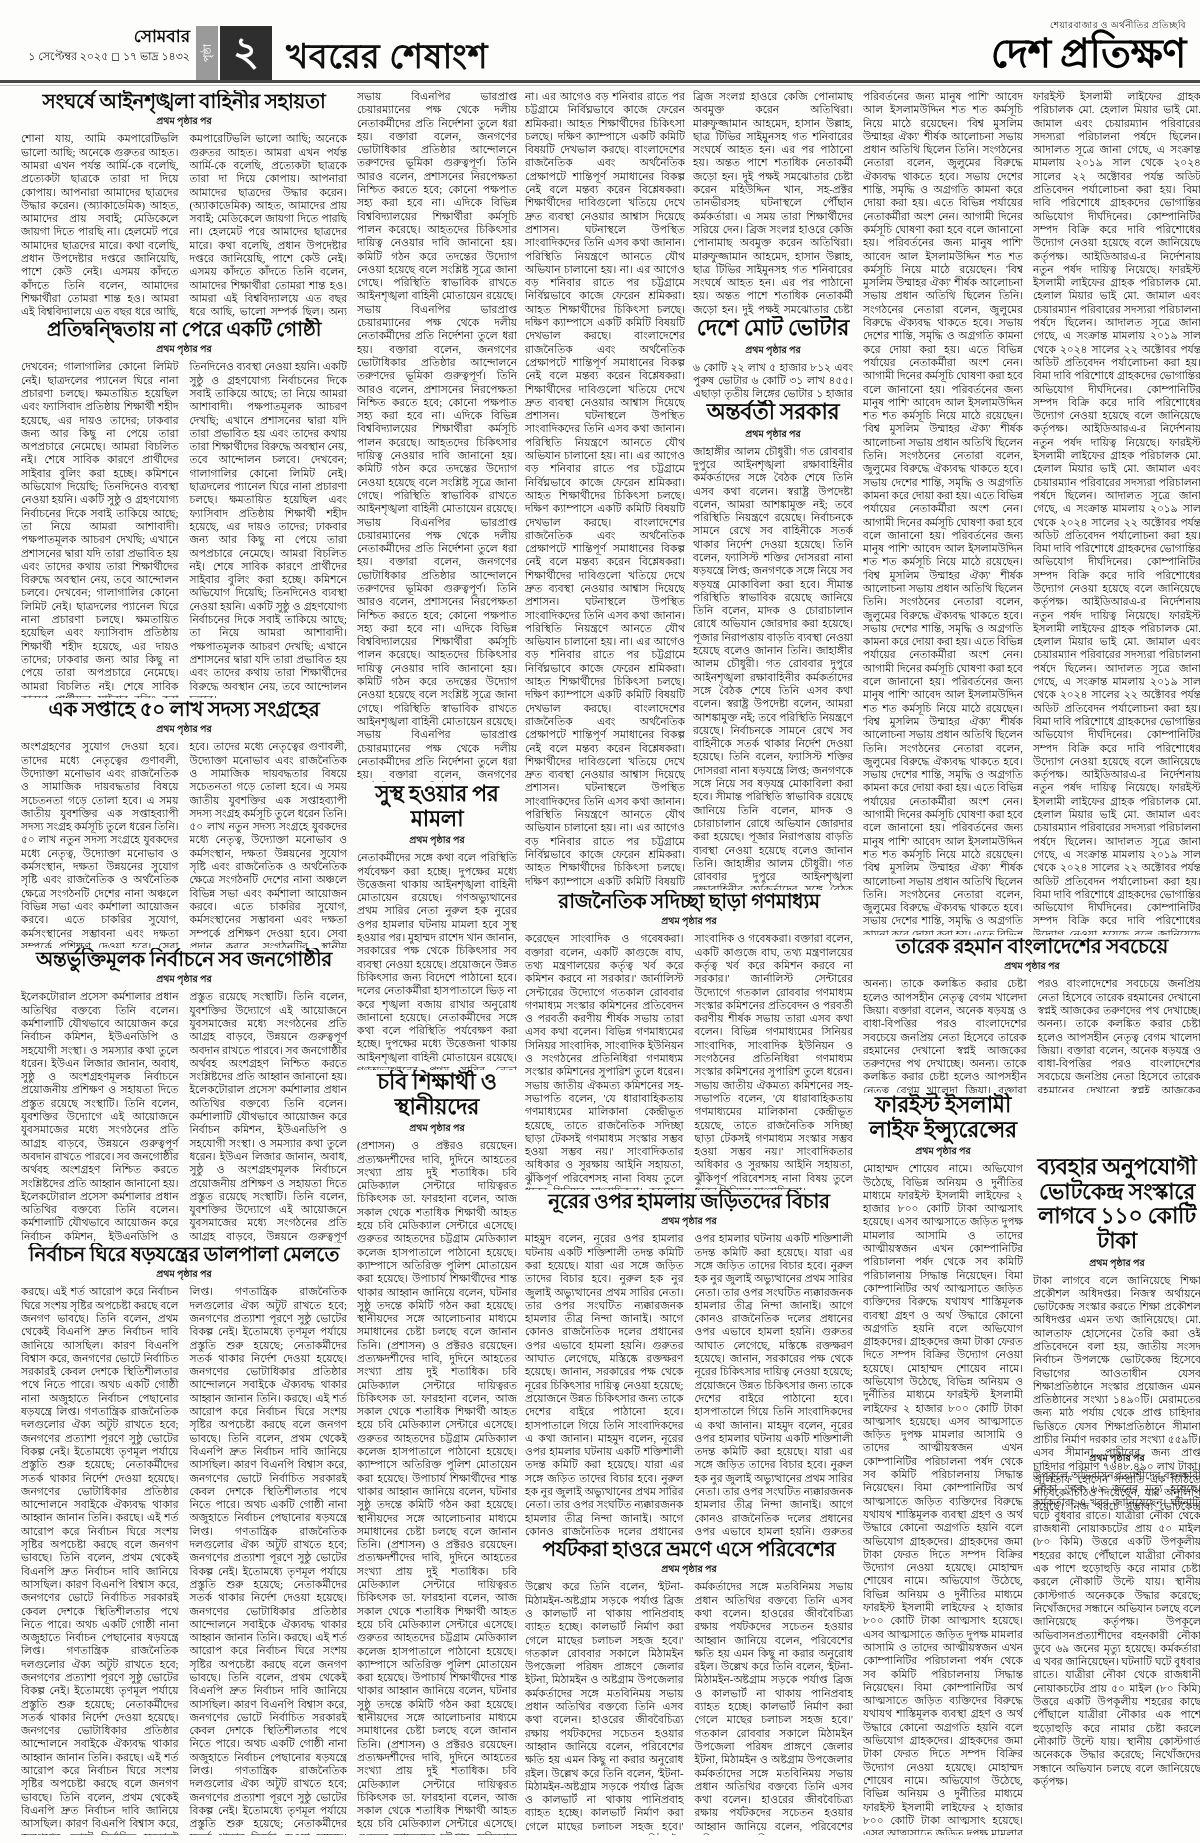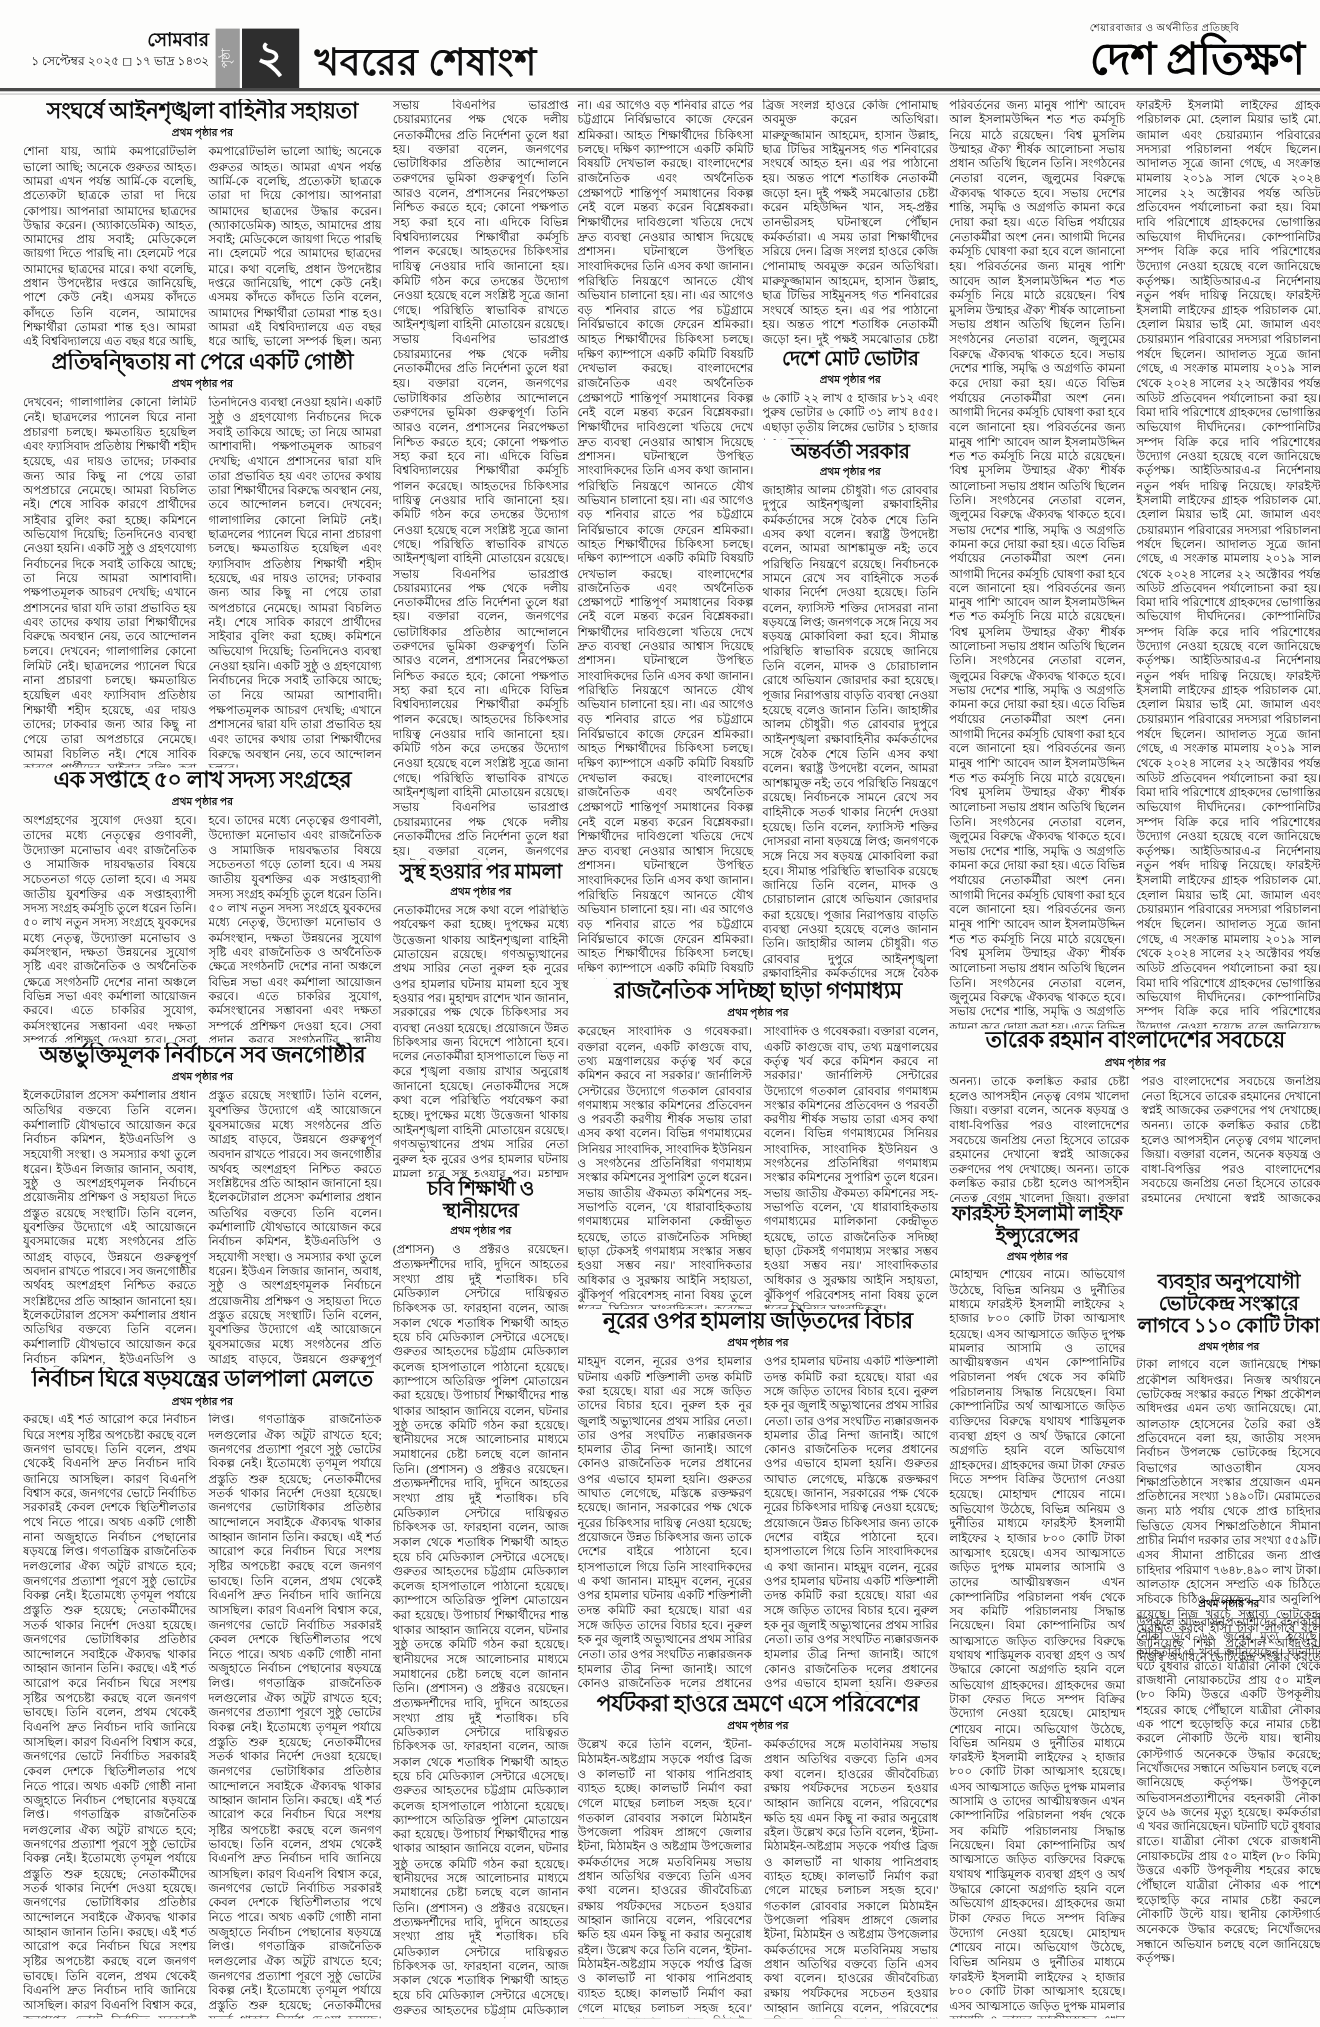--- a/index.html
+++ b/index.html
@@ -11,28 +11,28 @@
   .headrule2{position:absolute;left:0;top:85px;width:1200px;height:1px;background:#bdbdbd;}
   .datebox{position:absolute;right:1010px;top:28px;text-align:right;line-height:1.1;}
   .dayname{font-weight:bold;font-size:17px;}
   .dateline{font-size:11px;margin-top:3px;}
   .pglabel{position:absolute;left:196px;top:26px;width:22px;height:54px;background:#9a9a9a;
            color:#fff;font-size:11px;writing-mode:vertical-rl;transform:rotate(180deg);
            display:flex;align-items:center;justify-content:center;}
   .pgnum{position:absolute;left:220px;top:26px;width:52px;height:54px;background:#2e2e2e;color:#fff;
          font-size:40px;font-weight:bold;display:flex;align-items:center;justify-content:center;}
   .section-title{position:absolute;left:286px;top:30px;font-size:34px;font-weight:bold;letter-spacing:.5px;}
-  .logo-wrap{position:absolute;right:14px;top:18px;text-align:left;}
+  .logo-wrap{position:absolute;right:14px;top:18px;text-align:right;}
   .logo-tag{font-size:9px;letter-spacing:.5px;color:#222;}
   .logo{font-size:40px;font-weight:bold;letter-spacing:-.5px;line-height:1.05;color:#050505;}
   
   .blk{position:absolute;display:flex;flex-direction:column;overflow:hidden;margin-left:11px;}
   .blk h2{margin:0 0 1px 0;font-size:20px;line-height:1.12;font-weight:bold;text-align:center;
           letter-spacing:-.3px;}
-  .blk.one h2{font-size:18px;}
+  .blk.one h2{font-size:22px;}
   .cont{text-align:center;font-size:9.5px;font-weight:bold;margin:1px 0 3px 0;}
   .body{flex:1;overflow:hidden;font-size:10.6px;line-height:13.3px;text-align:justify;
         word-break:break-word;}
   .c2{column-count:2;column-gap:11px;}
 </style>
 </head>
 <body>
 
 <div class="page">
 

